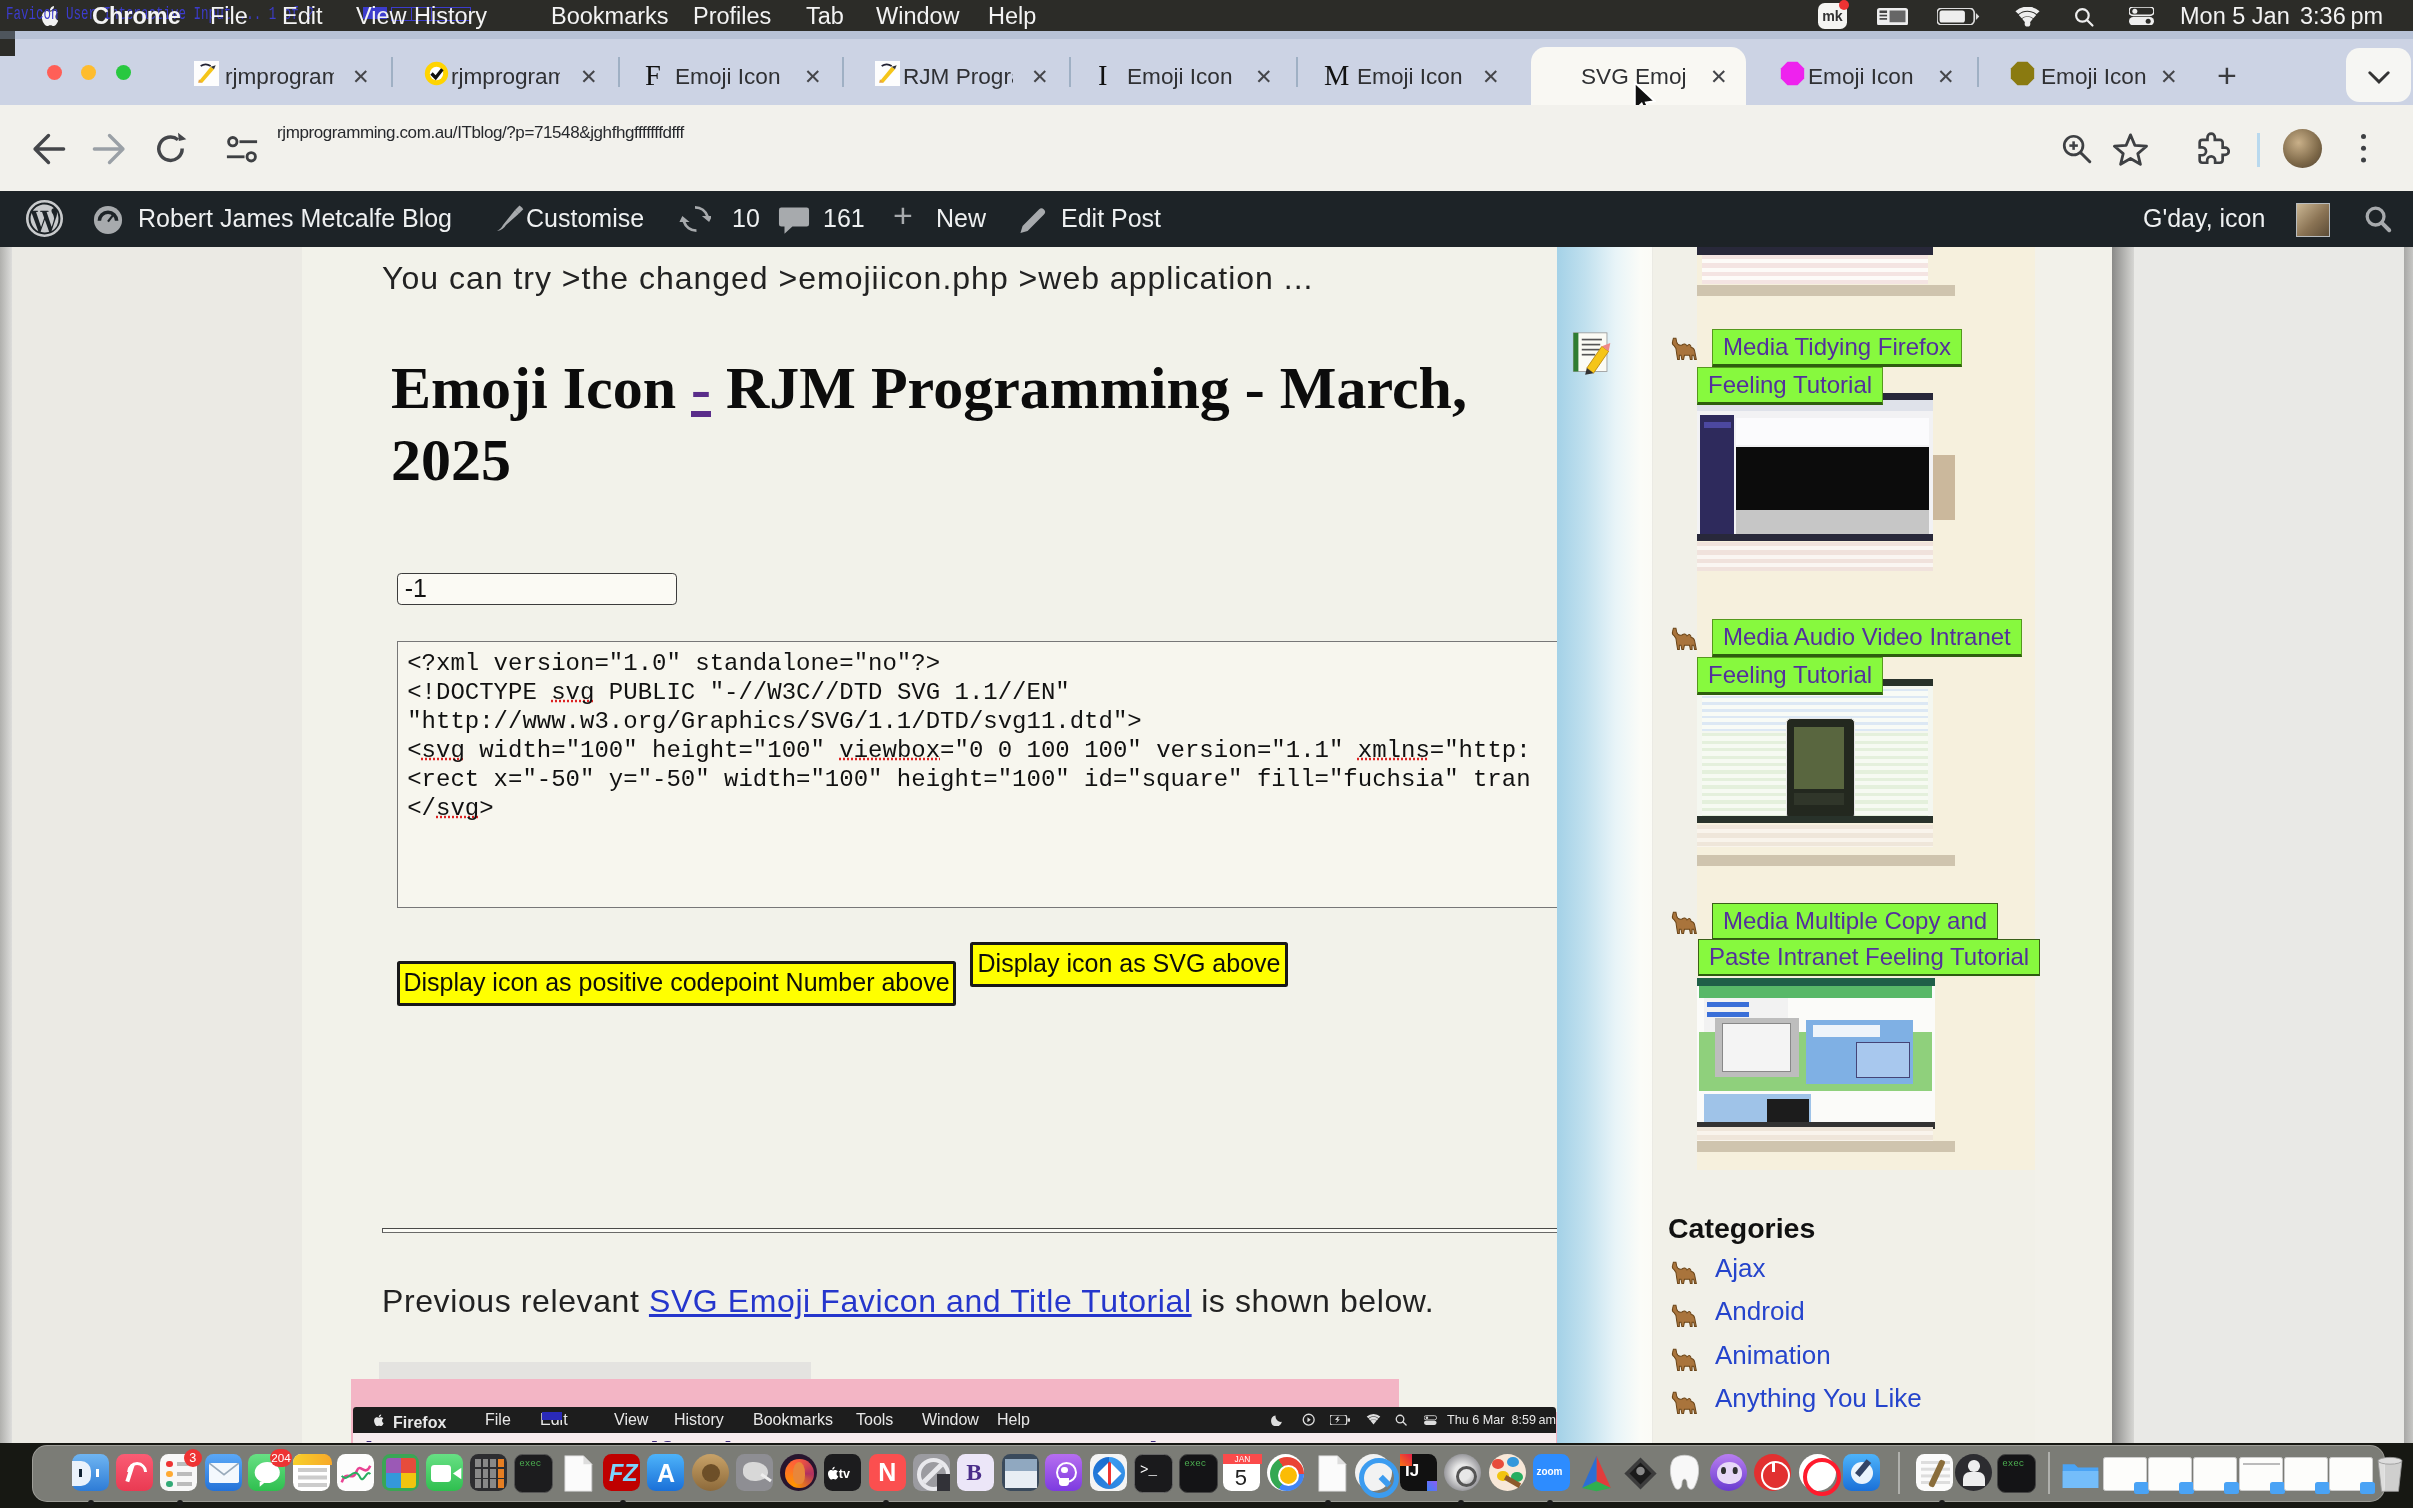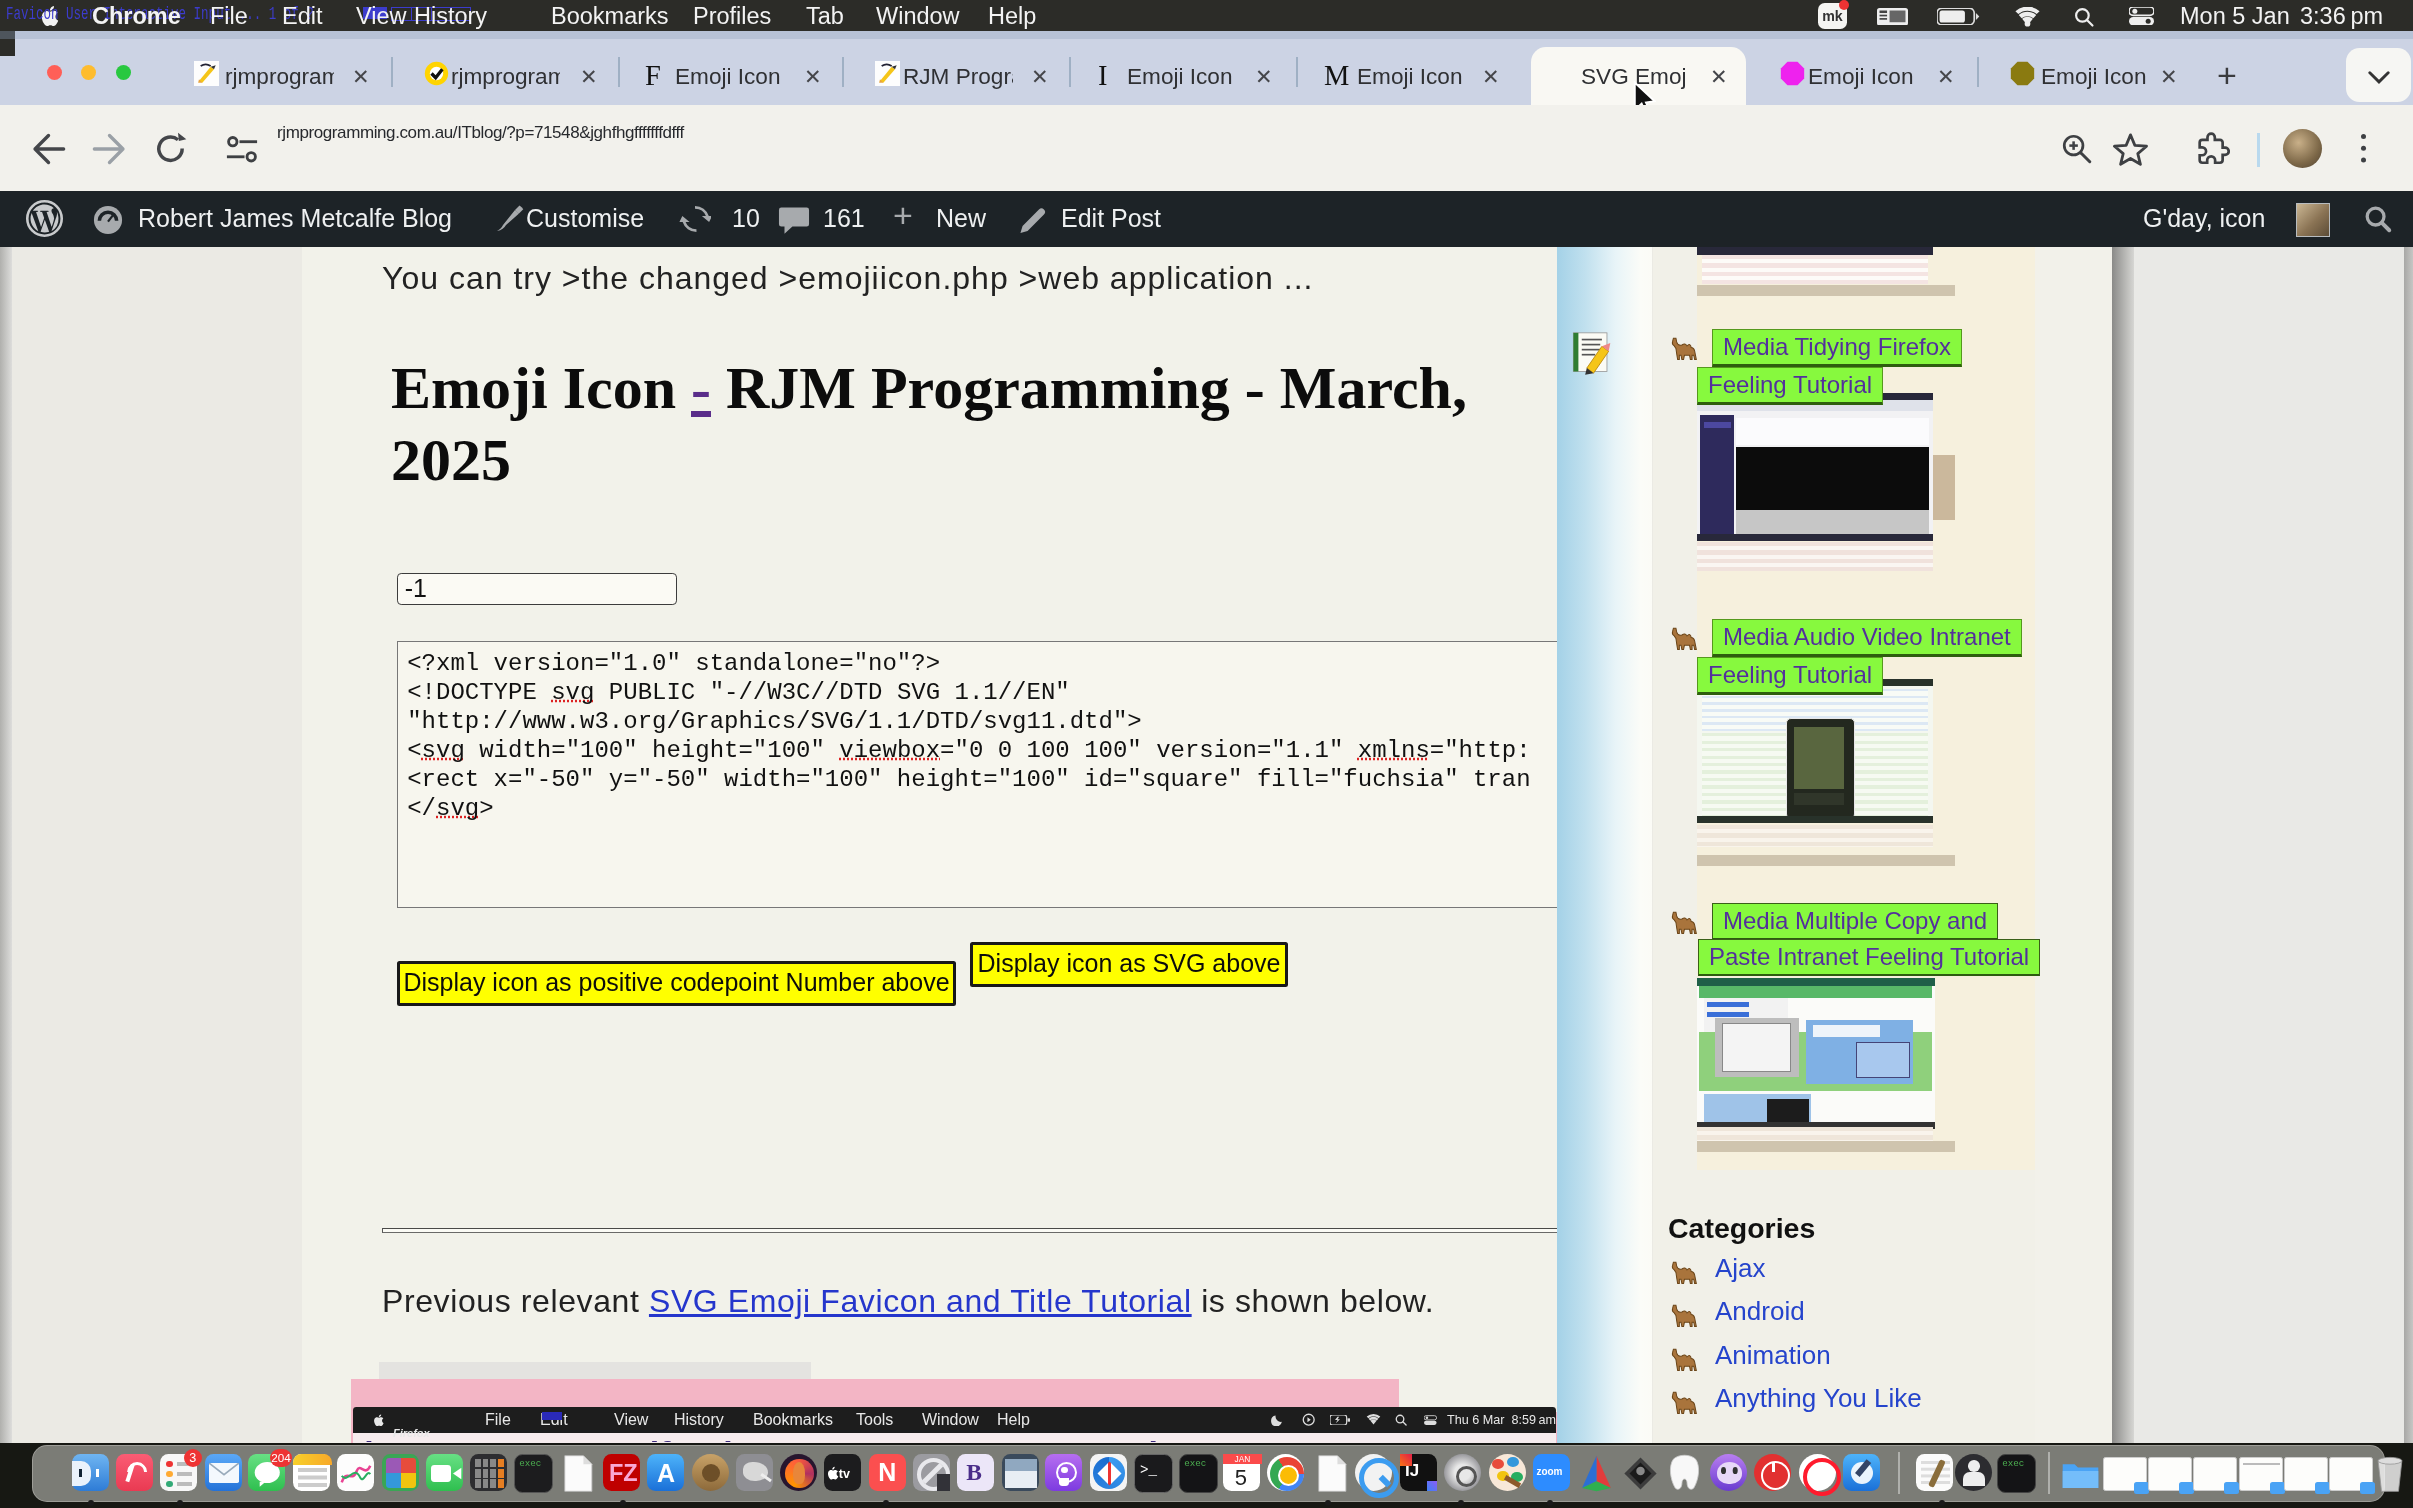--- a/index.html
+++ b/index.html
@@ -353,21 +353,21 @@
       <div class="abs" style="left:77px;top:1115px;width:432px;height:20px;background:#e4e3e0;"></div>
       <div class="abs" style="left:49px;top:1132px;width:1048px;height:64px;background:#f3b5c5;"></div>
       <div class="abs" style="left:1098px;top:1165px;width:157px;height:31px;background:#f3b5c5;"></div>
       <div class="abs" style="left:51px;top:1185px;width:1203px;height:11px;background:#f6ecee;"></div>
       <div class="abs" style="left:17px;top:1187px;width:1224px;height:8.4px;overflow:hidden;font-weight:bold;font-size:34px;color:#3d2a7d;text-decoration:underline;white-space:nowrap;">Robert James Metcalfe Blog &nbsp;&nbsp;&nbsp;&nbsp;&nbsp;&nbsp;&nbsp;&nbsp;&nbsp;&nbsp;&nbsp; RJM Programming <span style="color:#c0392b;">■</span></div>
       <div id="ffbar" class="abs" style="left:51px;top:1160px;width:1203px;height:26px;background:#1d1d1d;border-radius:3.4px 3.4px 0 0;color:#e8e8e8;font-size:14.2px;">
 
         <svg class="abs" style="left:20px;top:6.7px;" width="11.7" height="12.6" viewBox="0 0 24 24">
             <path fill="#e8e8e8" d="M12.152 6.896c-.948 0-2.415-1.078-3.96-1.04-2.04.027-3.91 1.183-4.961 3.014-2.117 3.675-.546 9.103 1.519 12.09 1.013 1.454 2.208 3.09 3.792 3.03 1.52-.065 2.09-.987 3.935-.987 1.831 0 2.35.987 3.96.948 1.637-.026 2.676-1.48 3.676-2.948 1.156-1.688 1.636-3.325 1.662-3.415-.039-.013-3.182-1.221-3.22-4.857-.026-3.04 2.48-4.494 2.597-4.559-1.429-2.09-3.623-2.324-4.39-2.376-2-.156-3.675 1.09-4.61 1.09zM15.53 3.83c.843-1.012 1.4-2.427 1.245-3.83-1.207.052-2.662.805-3.532 1.818-.78.896-1.454 2.338-1.273 3.714 1.338.104 2.715-.688 3.56-1.702"></path>
           </svg>
-        <span class="abs" style="left:40px;top:20px;font-weight:bold;font-size:11px;font-style:italic;">Firefox</span>
+        <span class="abs" style="left:40px;top:7px;font-weight:bold;font-size:16px;">Firefox</span>
         <span class="abs" style="left:132px;top:4.2px;font-size:16px;">File</span>
         <span class="abs" style="left:187px;top:4.2px;font-size:16px;">Edit</span>
         <div class="abs" style="left:189px;top:5px;width:20px;height:8.4px;background:#2a2ab8;"></div>
         <span class="abs" style="left:261px;top:4.2px;font-size:16px;">View</span>
         <span class="abs" style="left:321px;top:4.2px;font-size:16px;">History</span>
         <span class="abs" style="left:400px;top:4.2px;font-size:16px;">Bookmarks</span>
         <span class="abs" style="left:503px;top:4.2px;font-size:16px;">Tools</span>
         <span class="abs" style="left:569px;top:4.2px;font-size:16px;">Window</span>
         <span class="abs" style="left:644px;top:4.2px;font-size:16px;">Help</span>
         <svg class="abs" style="left:918px;top:5.9px;" width="13.4" height="13.4" viewBox="0 0 16 16">
@@ -477,21 +477,21 @@
           </div>
         </div>
     <div class="dicon" style="left:481px;background:#1c1c1e;border:0.8px solid #555;">
           <span style="position:absolute;left:4.2px;top:2.5px;color:#4caf50;font-size:9.2px;font-family:'Liberation Mono',monospace;">exec</span>
         </div>
     <div class="dicon" style="left:525px;background:transparent;"><svg width="39" height="39" viewBox="0 0 46 46">
             <path d="M8 2 L30 2 L40 12 L40 44 L8 44 Z" fill="#fbfbfb" stroke="#bbb" stroke-width="1"></path>
             <path d="M30 2 L30 12 L40 12 Z" fill="#ddd"></path>
           </svg></div>
     <div class="dicon" style="left:570px;background:#bf0000;">
-          <span style="position:absolute;left:5.9px;top:5.9px;color:#f9a8d4;font-size:23.5px;font-weight:bold;">FZ</span>
+          <span style="position:absolute;left:5.9px;top:5.9px;color:#7dd3fc;font-size:23.5px;font-weight:bold;font-style:italic;">FZ</span>
         </div>
     <div class="dicon" style="left:614px;background:linear-gradient(180deg,#4db3fa,#1a70d8);">
           <span style="position:absolute;left:10px;top:5px;color:#fff;font-size:25px;font-weight:bold;">A</span>
         </div>
     <div class="dicon" style="left:659px;background:linear-gradient(180deg,#c8a268,#8d6a3a);border-radius:50%;">
           <div style="position:absolute;left:10px;top:10px;width:18.4px;height:18.4px;background:#6d4f28;border-radius:50%;"></div>
         </div>
     <div class="dicon" style="left:703px;background:#8e8e93;">
           <div style="position:absolute;left:6.7px;top:8.4px;width:25px;height:18.4px;background:#d8d8d8;border-radius:40% 60% 50% 50%;"></div>
           <div style="position:absolute;left:23.5px;top:22px;width:11.7px;height:3.4px;background:#eee;transform:rotate(35deg);"></div>

